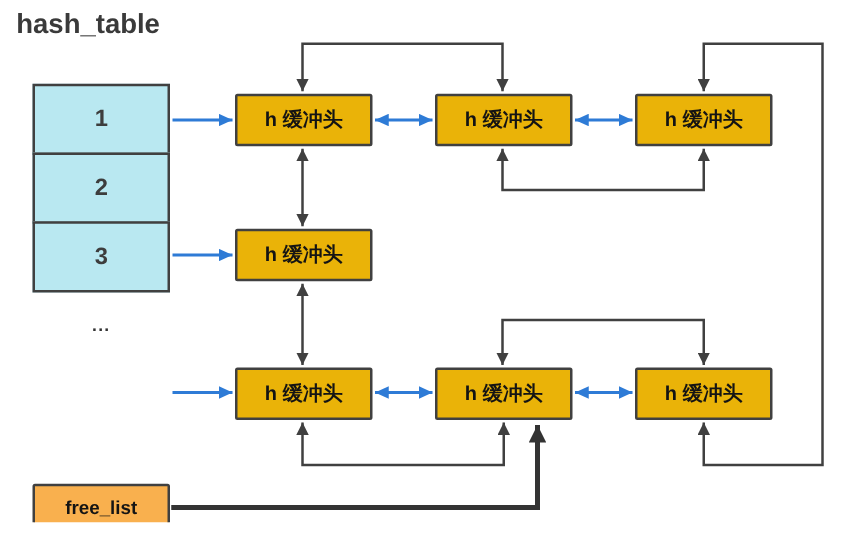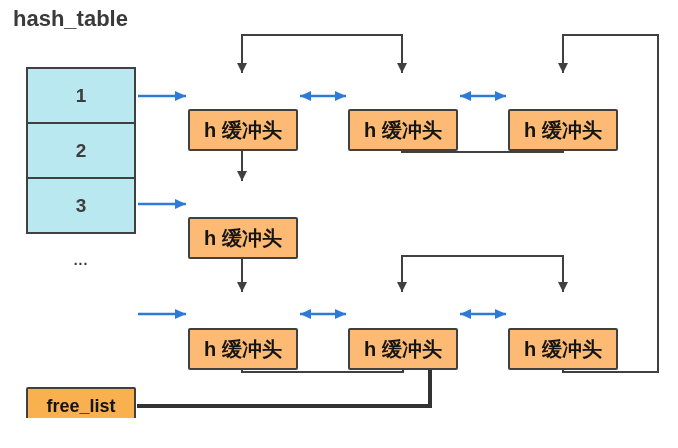--- a/index.html
+++ b/index.html
@@ -16,29 +16,29 @@
     background:#b9e8f1; border:2px solid #404040;
     display:flex; align-items:center; justify-content:center;
     font-weight:bold; font-size:19px; color:#3d3d3d;
   }
   .ellipsis {
     left:26px; top:252px; width:110px; text-align:center;
     font-weight:bold; font-size:14px; color:#333333; letter-spacing:1px;
   }
   .node {
     width:110px; height:42px;
-    background:#fdba74; border:2px solid #404040; border-radius:2px;
+    background:#eab308; border:2px solid #404040; border-radius:2px;
     display:flex; align-items:center; justify-content:center;
-    font-weight:bold; font-size:20px; color:#141414;margin-top:34px;
+    font-weight:bold; font-size:16px; color:#141414;
   }
   .freelist {
     left:26px; top:387px; width:110px; height:39px;
     background:#f9b04e; border:2px solid #404040; border-radius:2px;
     display:flex; align-items:center; justify-content:center;
-    font-weight:bold; font-size:18px; color:#141414;
+    font-weight:bold; font-size:15px; color:#141414;
   }
   svg.links { position:absolute; left:0; top:0; }
   .ln-blue  { stroke:#2e7bd6; stroke-width:2.5; fill:none; }
   .ln-dark  { stroke:#404040; stroke-width:2;   fill:none; }
   .ln-thick { stroke:#333333; stroke-width:4;   fill:none; }
 </style>
 </head>
 <body>
 
 <div class="stage">

